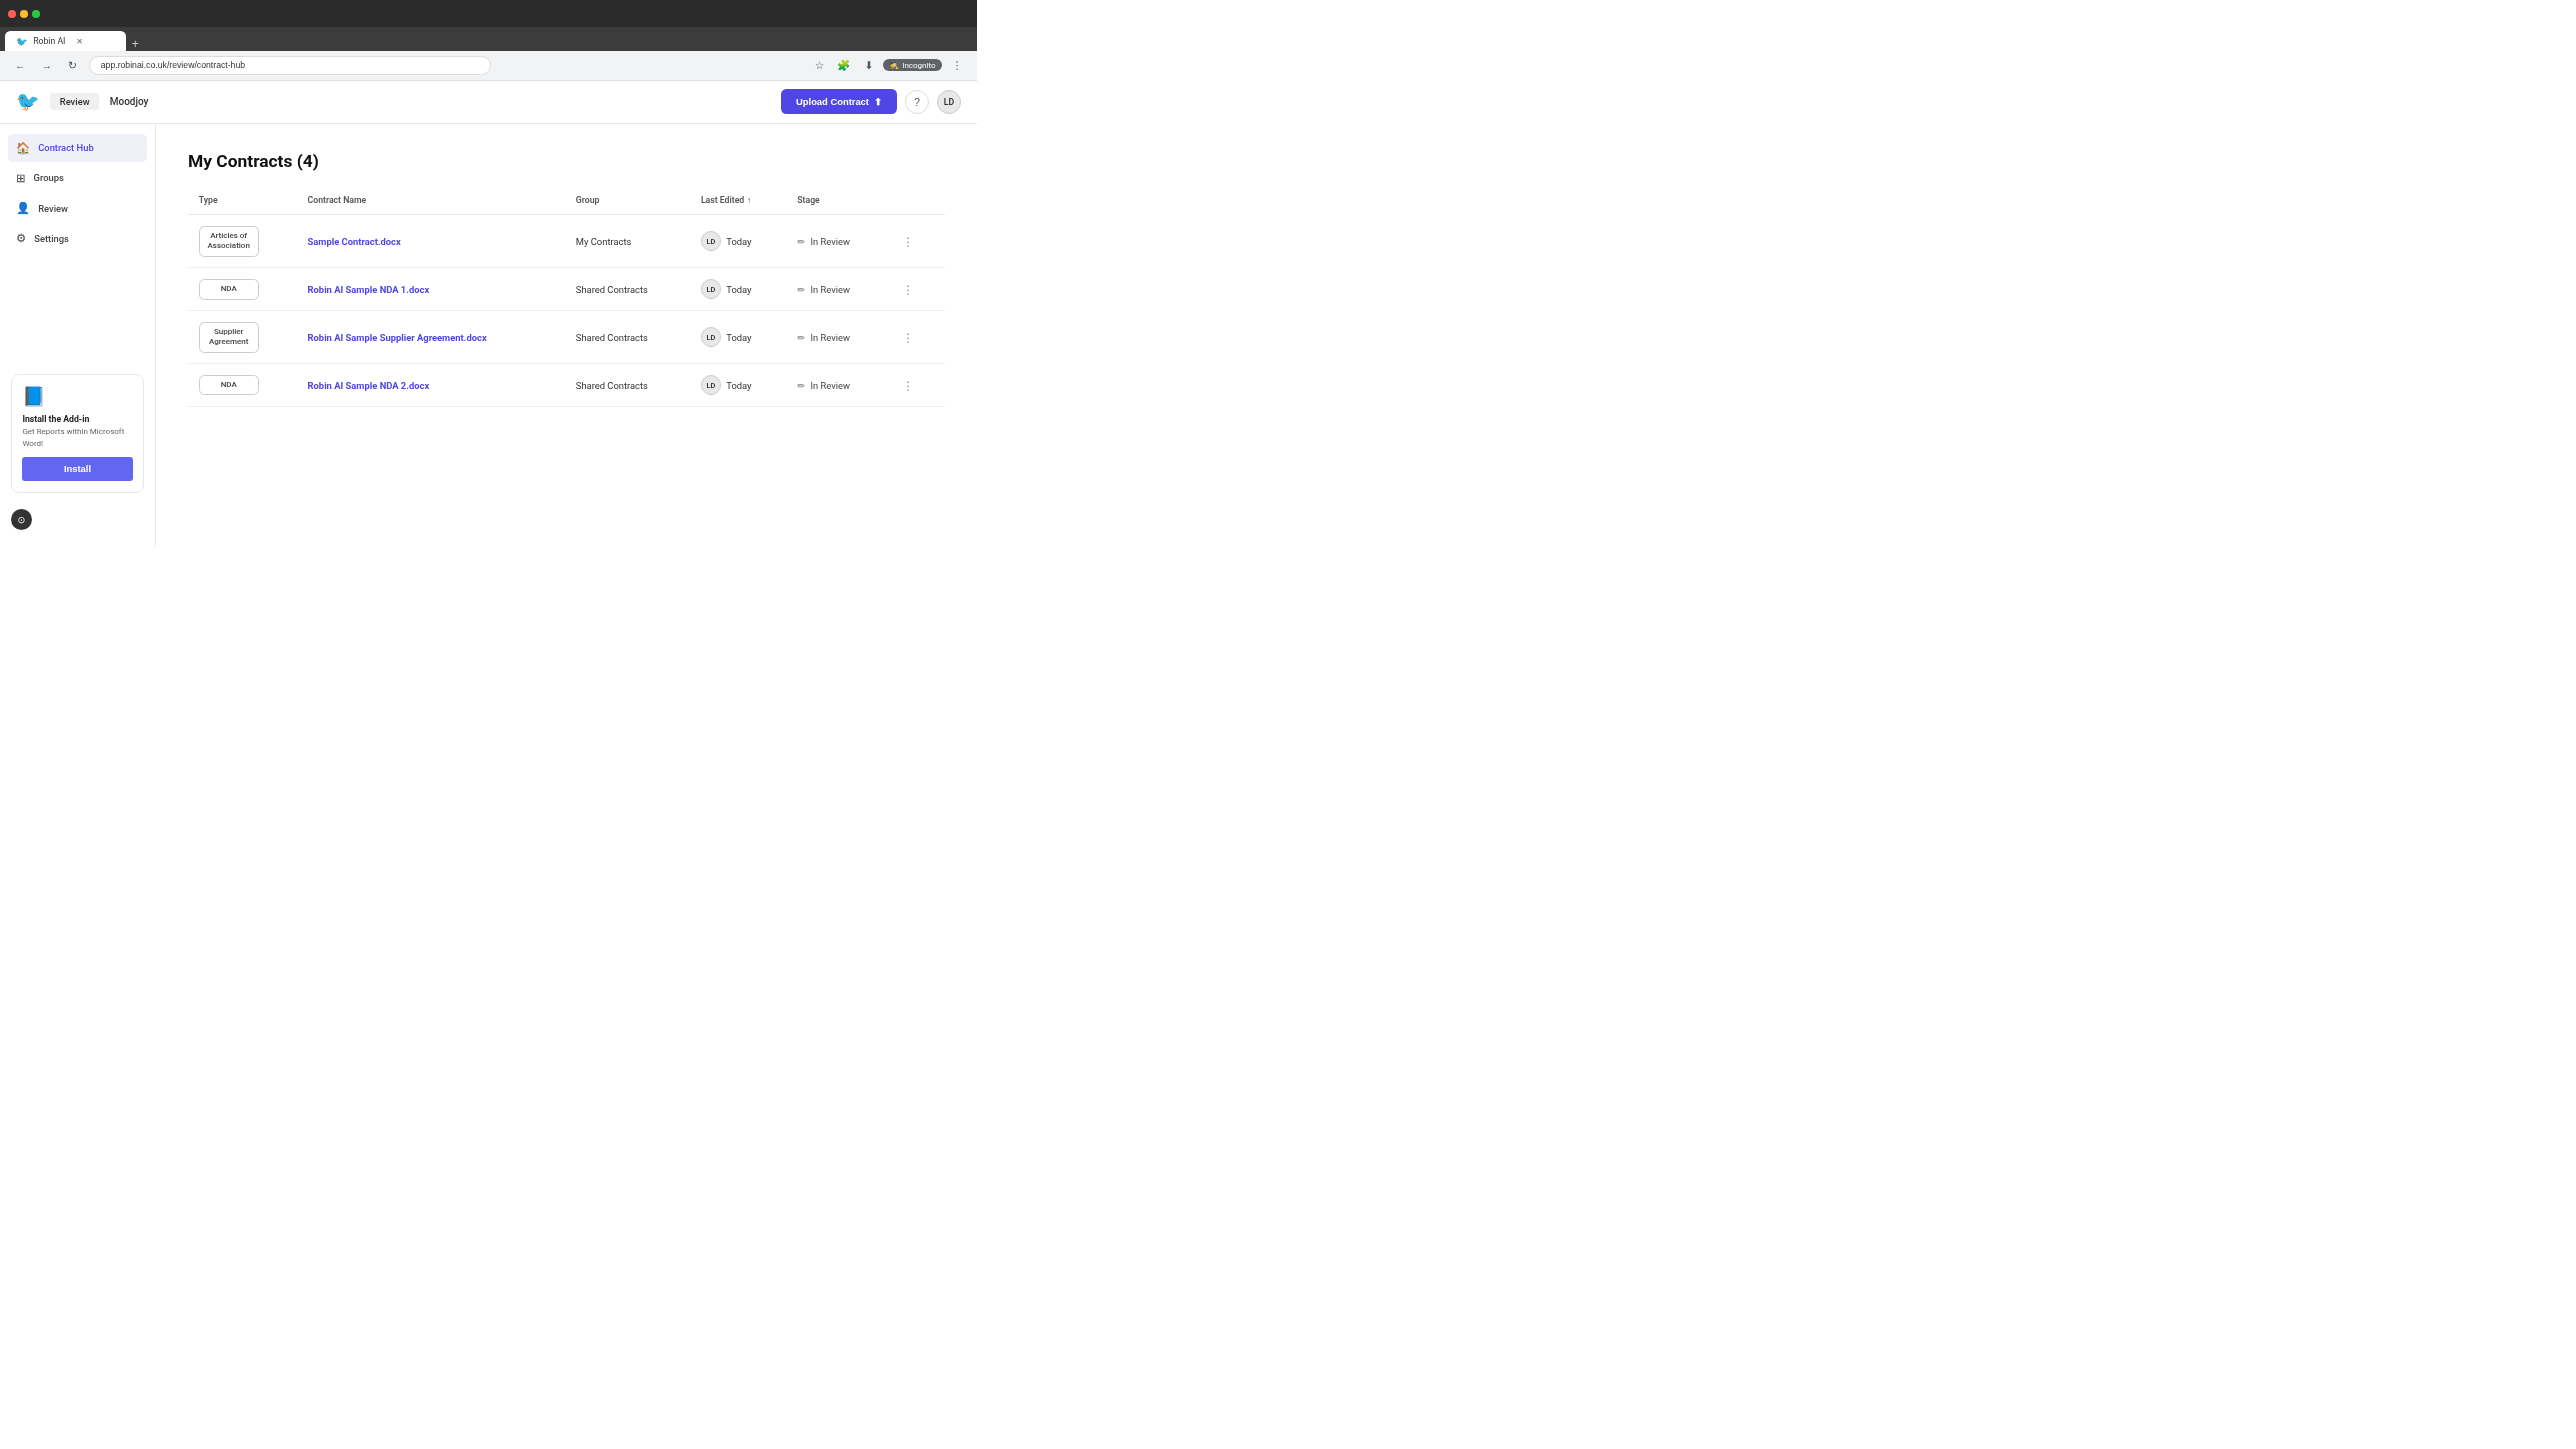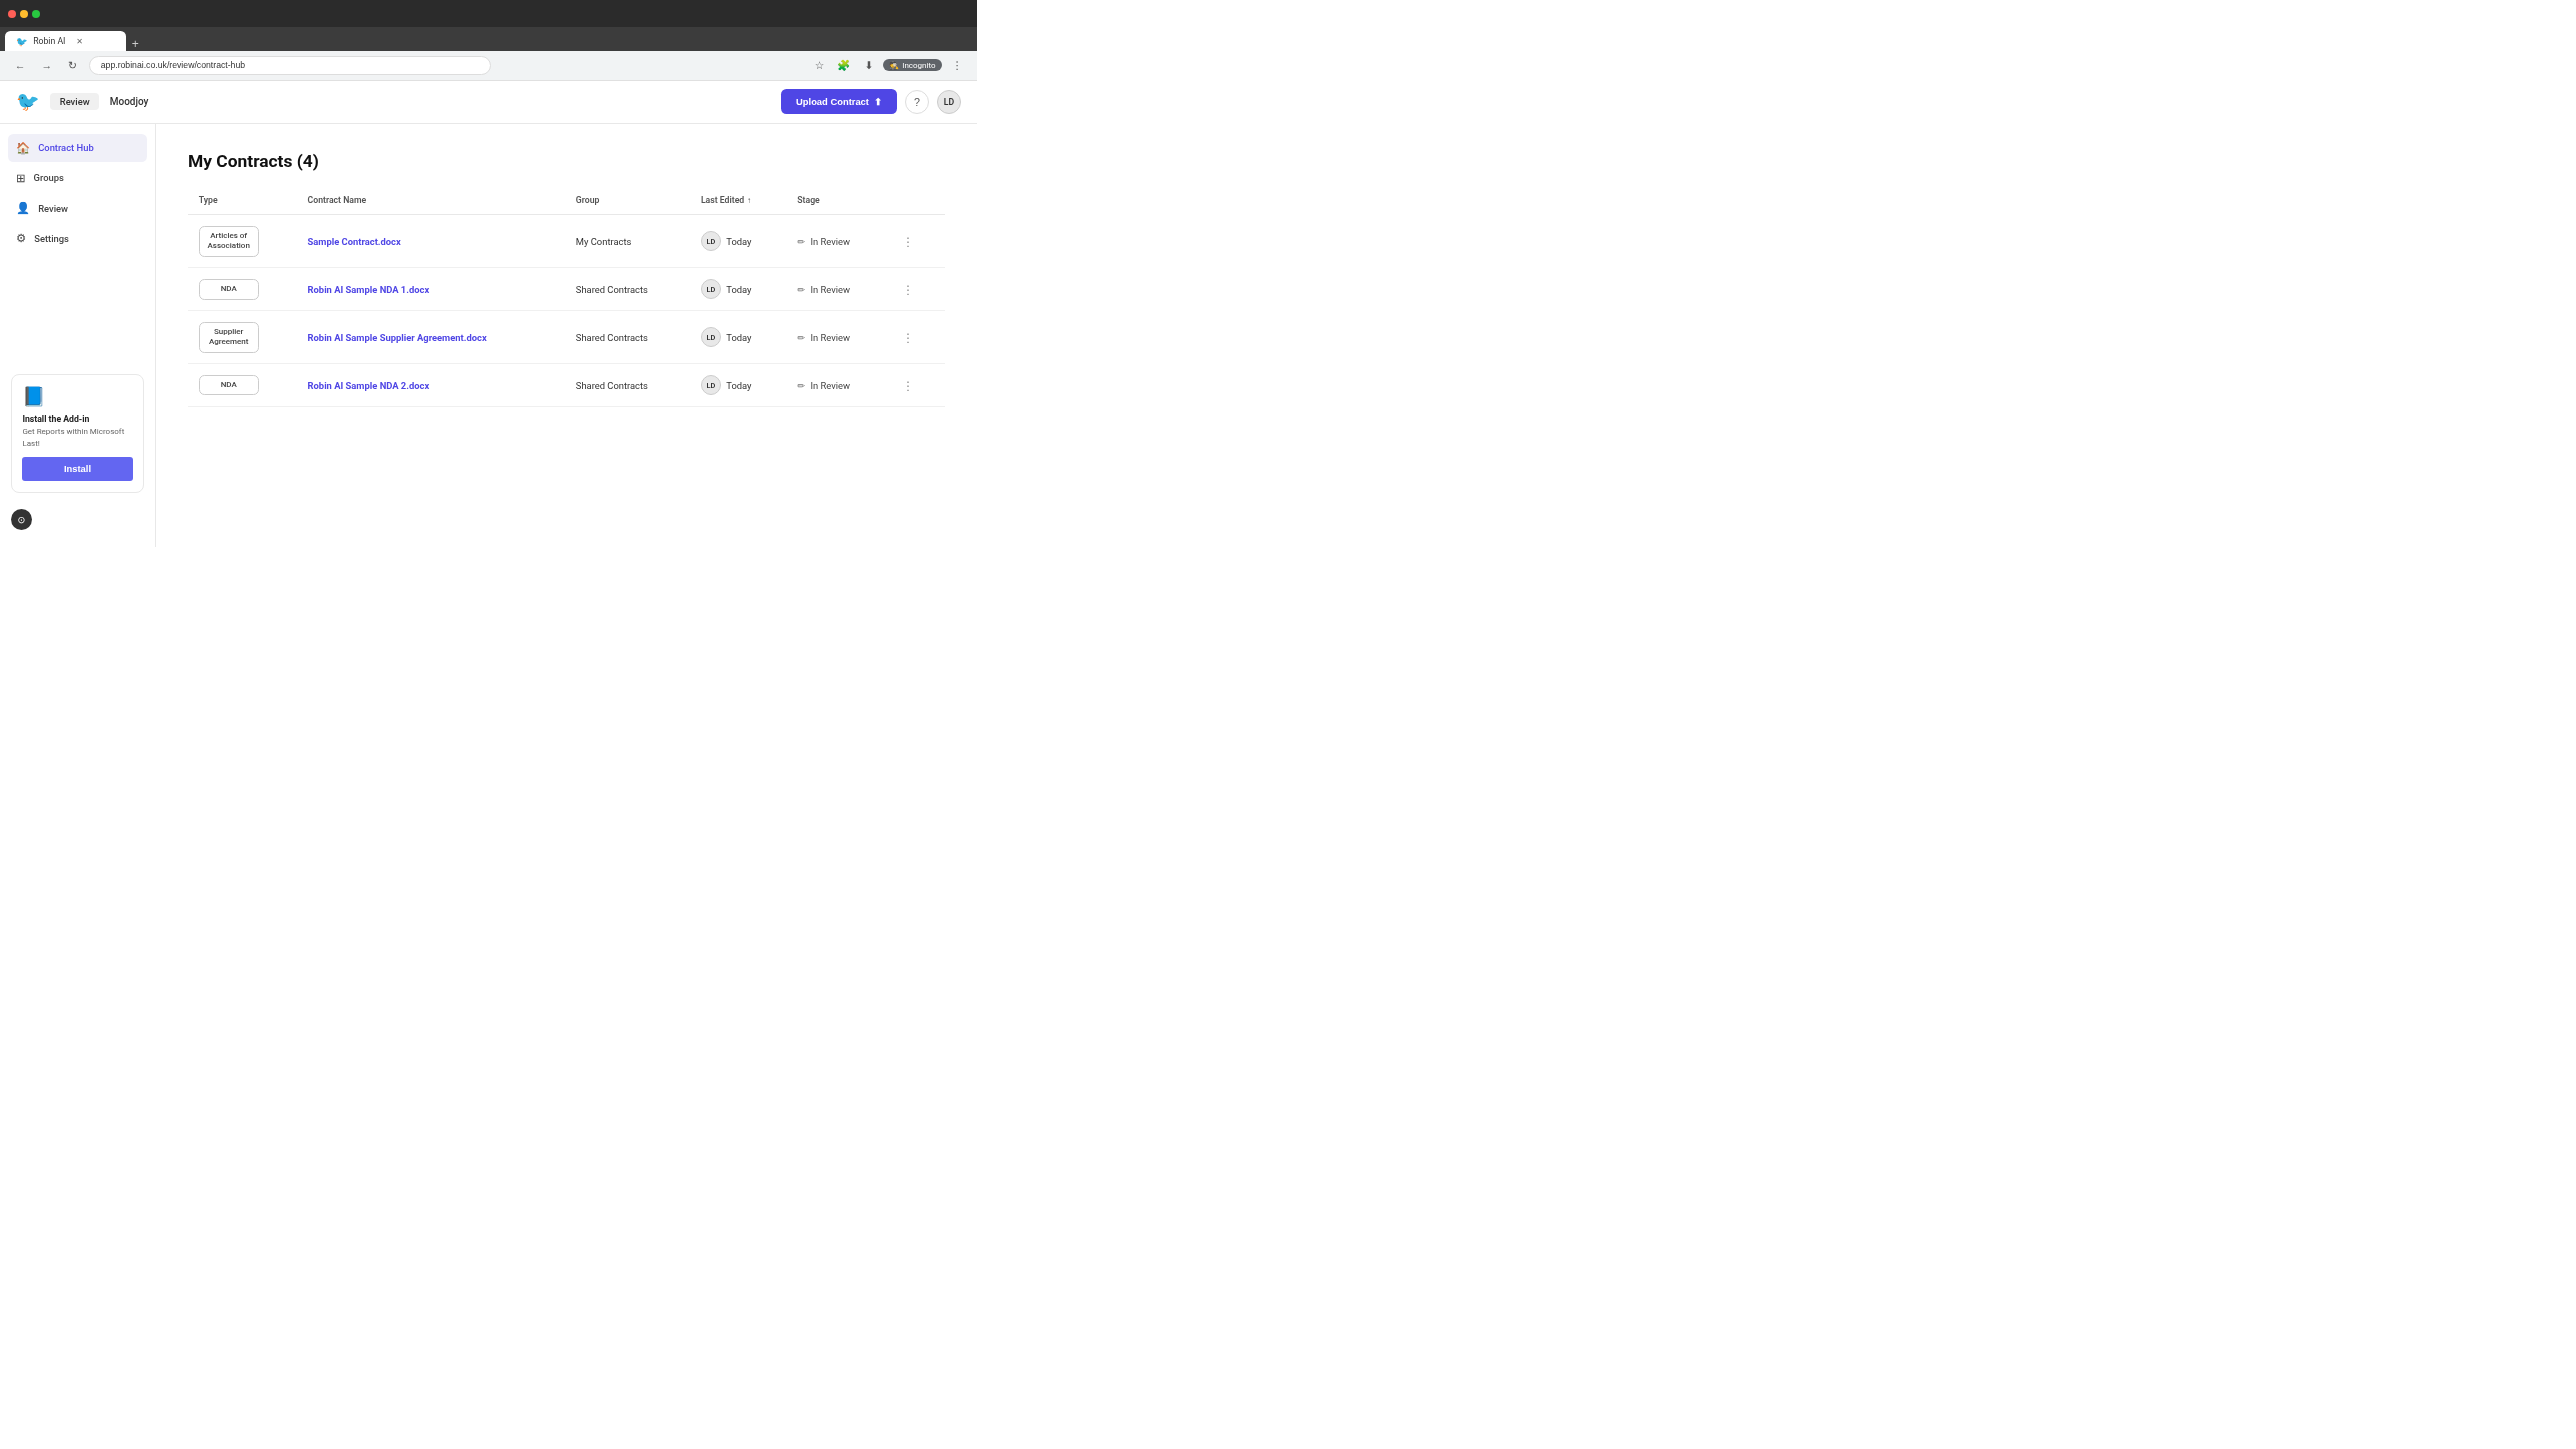--- a/index.html
+++ b/index.html
@@ -314,21 +314,21 @@
       <div class="sidebar-item">
         <span class="sidebar-icon">⚙</span>
         <span>Settings</span>
       </div>
 
       <div class="sidebar-spacer"></div>
 
       <div class="addin-card">
         <div class="addin-icon">📘</div>
         <div class="addin-title">Install the Add-in</div>
-        <div class="addin-desc">Get Reports within Microsoft Last!</div>
+        <div class="addin-desc">Get Reports within Microsoft Word!</div>
         <button class="install-btn">
           <span>Install</span>
         </button>
       </div>
 
       <button class="feedback-btn">
         <span>⊙</span>
       </button>
 
     </div>

